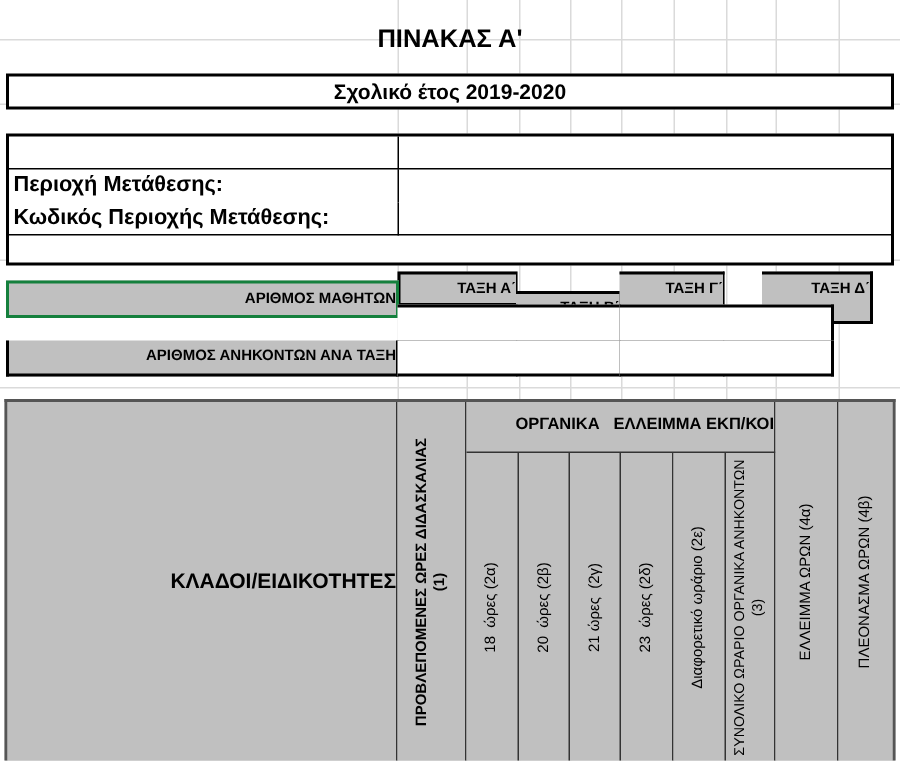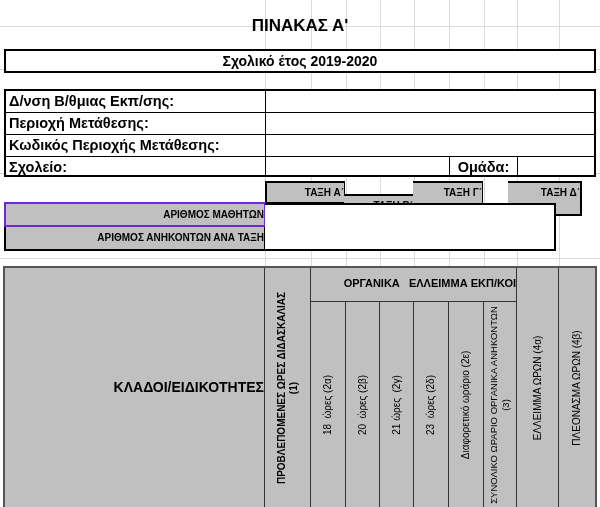--- a/index.html
+++ b/index.html
@@ -44,50 +44,42 @@
   <div class="hl" style="top:173px"></div>
   <div class="hl" style="top:258px"></div>
 </div>
 
 <div class="abs title">ΠΙΝΑΚΑΣ Α'</div>
 
 <div class="abs yearbox">Σχολικό έτος 2019-2020</div>
 
 <div class="abs info">
   <div class="row" style="top:0">
-    <span class="lbl">Δ/νση Β/θμιας Εκπ/σης:</span>
     <span class="div"></span>
     <span class="val" style="width:328px"></span>
   </div>
   <div class="row" style="top:44px">
     <span class="lbl">Κωδικός Περιοχής Μετάθεσης:</span>
     <span class="div"></span>
     <span class="val" style="width:328px"></span>
   </div>
   <div class="row" style="top:22px">
     <span class="lbl">Περιοχή Μετάθεσης:</span>
     <span class="div"></span>
     <span class="val" style="width:328px"></span>
   </div>
-  <div class="row" style="top:66px;height:20px">
-    <span class="lbl">Σχολείο:</span>
-    <span class="div" style="height:20px"></span>
-    <span class="val" style="width:183px;height:20px"></span>
-    <span class="omada" style="height:20px;line-height:20px">Ομάδα:</span>
-    <span class="val" style="left:512px;width:76px;height:20px"></span>
-  </div>
 </div>
 
 <div>
   <div class="cell gray th" style="left:265px;top:181px;width:80px;height:23px;border:2px solid #000;border-right:1px solid #000;line-height:19px">ΤΑΞΗ Α΄</div>
   <div class="cell gray th" style="left:344px;top:194px;width:70px;height:23px;border-top:2px solid #000;border-bottom:2px solid #000;border-right:1px solid #000;line-height:19px">ΤΑΞΗ Β΄</div>
   <div class="cell gray th" style="left:413px;top:181px;width:70px;height:40px;border-top:2px solid #000;border-bottom:2px solid #000;border-right:1px solid #000;line-height:19px">ΤΑΞΗ Γ΄</div>
   <div class="cell gray th" style="left:508px;top:181px;width:74px;height:35px;border:2px solid #000;border-left:none;line-height:19px">ΤΑΞΗ Δ΄</div>
 
-  <div class="cell gray th" style="left:4px;top:202px;width:262px;height:25px;border:2px solid #6d28d9;line-height:21px">ΑΡΙΘΜΟΣ ΜΑΘΗΤΩΝ</div>
+  <div class="cell gray th" style="left:4px;top:187px;width:262px;height:25px;border:2px solid #15803d;line-height:21px">ΑΡΙΘΜΟΣ ΜΑΘΗΤΩΝ</div>
   <div class="cell" style="left:265px;top:203px;width:80px;height:25px;border-top:2px solid #000;border-bottom:1px solid #000;border-right:1px solid #000;background:#fff"></div>
   <div class="cell" style="left:344px;top:203px;width:70px;height:25px;border-top:2px solid #000;border-bottom:1px solid #000;border-right:1px solid #000;background:#fff"></div>
   <div class="cell" style="left:413px;top:203px;width:70px;height:25px;border-top:2px solid #000;border-bottom:1px solid #000;border-right:1px solid #000;background:#fff"></div>
   <div class="cell" style="left:482px;top:203px;width:74px;height:25px;border-top:2px solid #000;border-bottom:1px solid #000;border-right:2px solid #000;background:#fff"></div>
 
   <div class="cell gray th" style="left:4px;top:227px;width:262px;height:24px;border:2px solid #000;border-top:none;line-height:22px">ΑΡΙΘΜΟΣ ΑΝΗΚΟΝΤΩΝ ΑΝΑ ΤΑΞΗ</div>
   <div class="cell" style="left:265px;top:227px;width:80px;height:24px;border-bottom:2px solid #000;border-right:1px solid #000;background:#fff"></div>
   <div class="cell" style="left:344px;top:227px;width:70px;height:24px;border-bottom:2px solid #000;border-right:1px solid #000;background:#fff"></div>
   <div class="cell" style="left:413px;top:227px;width:70px;height:24px;border-bottom:2px solid #000;border-right:1px solid #000;background:#fff"></div>
   <div class="cell" style="left:482px;top:227px;width:74px;height:24px;border-bottom:2px solid #000;border-right:2px solid #000;background:#fff"></div>

